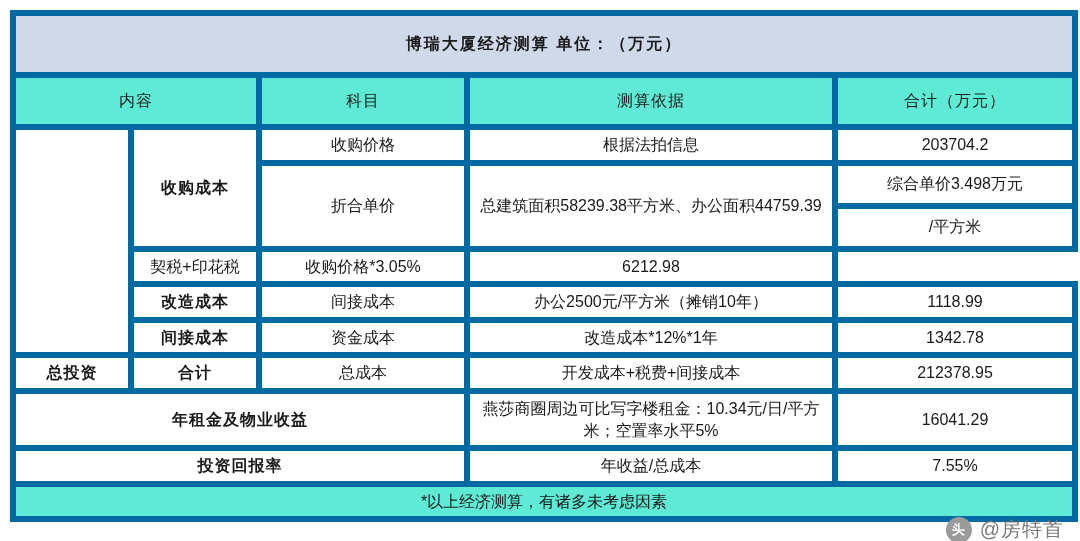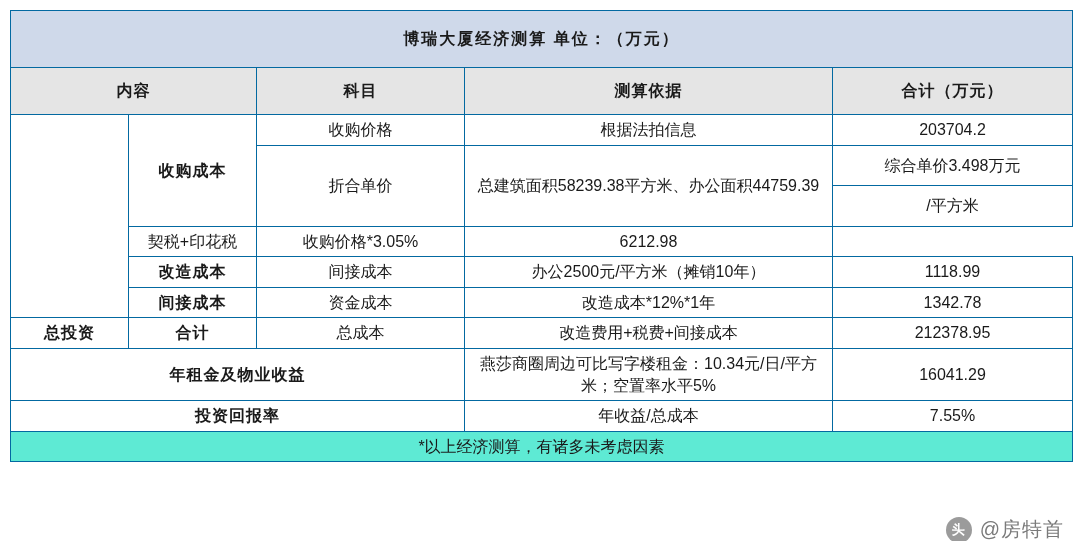--- a/index.html
+++ b/index.html
@@ -20,40 +20,40 @@
     background: #ffffff;
   }
   table.econ {
     border-collapse: collapse;
     table-layout: fixed;
     width: 1062px;
     margin: 10px 0 0 10px;
     background: #ffffff;
   }
   table.econ td {
-    border: 1px solid #0369a1;
+    border: 6px solid #0369a1;
     text-align: center;
     vertical-align: middle;
     color: #1a1a1a;
     font-size: 16px;
     padding: 4px 6px;
     line-height: 1.35;
   }
   .title-cell {
     background: #cfd9ea;
     font-size: 25px;
     font-weight: bold;
     letter-spacing: 2px;
     height: 48px;
     color: #111111;
   }
   .hdr {
-    background: #e5e5e5;
+    background: #5eead4;
     font-size: 19px;
-    font-weight: bold;
+    font-weight: normal;
     height: 38px;
     letter-spacing: 1px;
   }
   .rowlabel {
     font-size: 18px;
     letter-spacing: 1px;
     font-weight: bold;
   }
   .body-cell {
     font-size: 17px;
@@ -154,21 +154,21 @@
         <td class="rowlabel">间接成本</td>
         <td class="body-cell">资金成本</td>
         <td class="body-cell">改造成本*12%*1年</td>
         <td class="body-cell">1342.78</td>
       </tr>
 
       <tr>
         <td class="rowlabel">总投资</td>
         <td class="rowlabel">合计</td>
         <td class="body-cell">总成本</td>
-        <td class="body-cell">改造费用+税费+间接成本</td>
+        <td class="body-cell">开发成本+税费+间接成本</td>
         <td class="body-cell">212378.95</td>
       </tr>
 
       <tr>
         <td class="rowlabel" colspan="3">年租金及物业收益</td>
         <td class="body-cell">燕莎商圈周边可比写字楼租金：10.34元/日/平方米；空置率水平5%</td>
         <td class="body-cell">16041.29</td>
       </tr>
 
       <tr>

